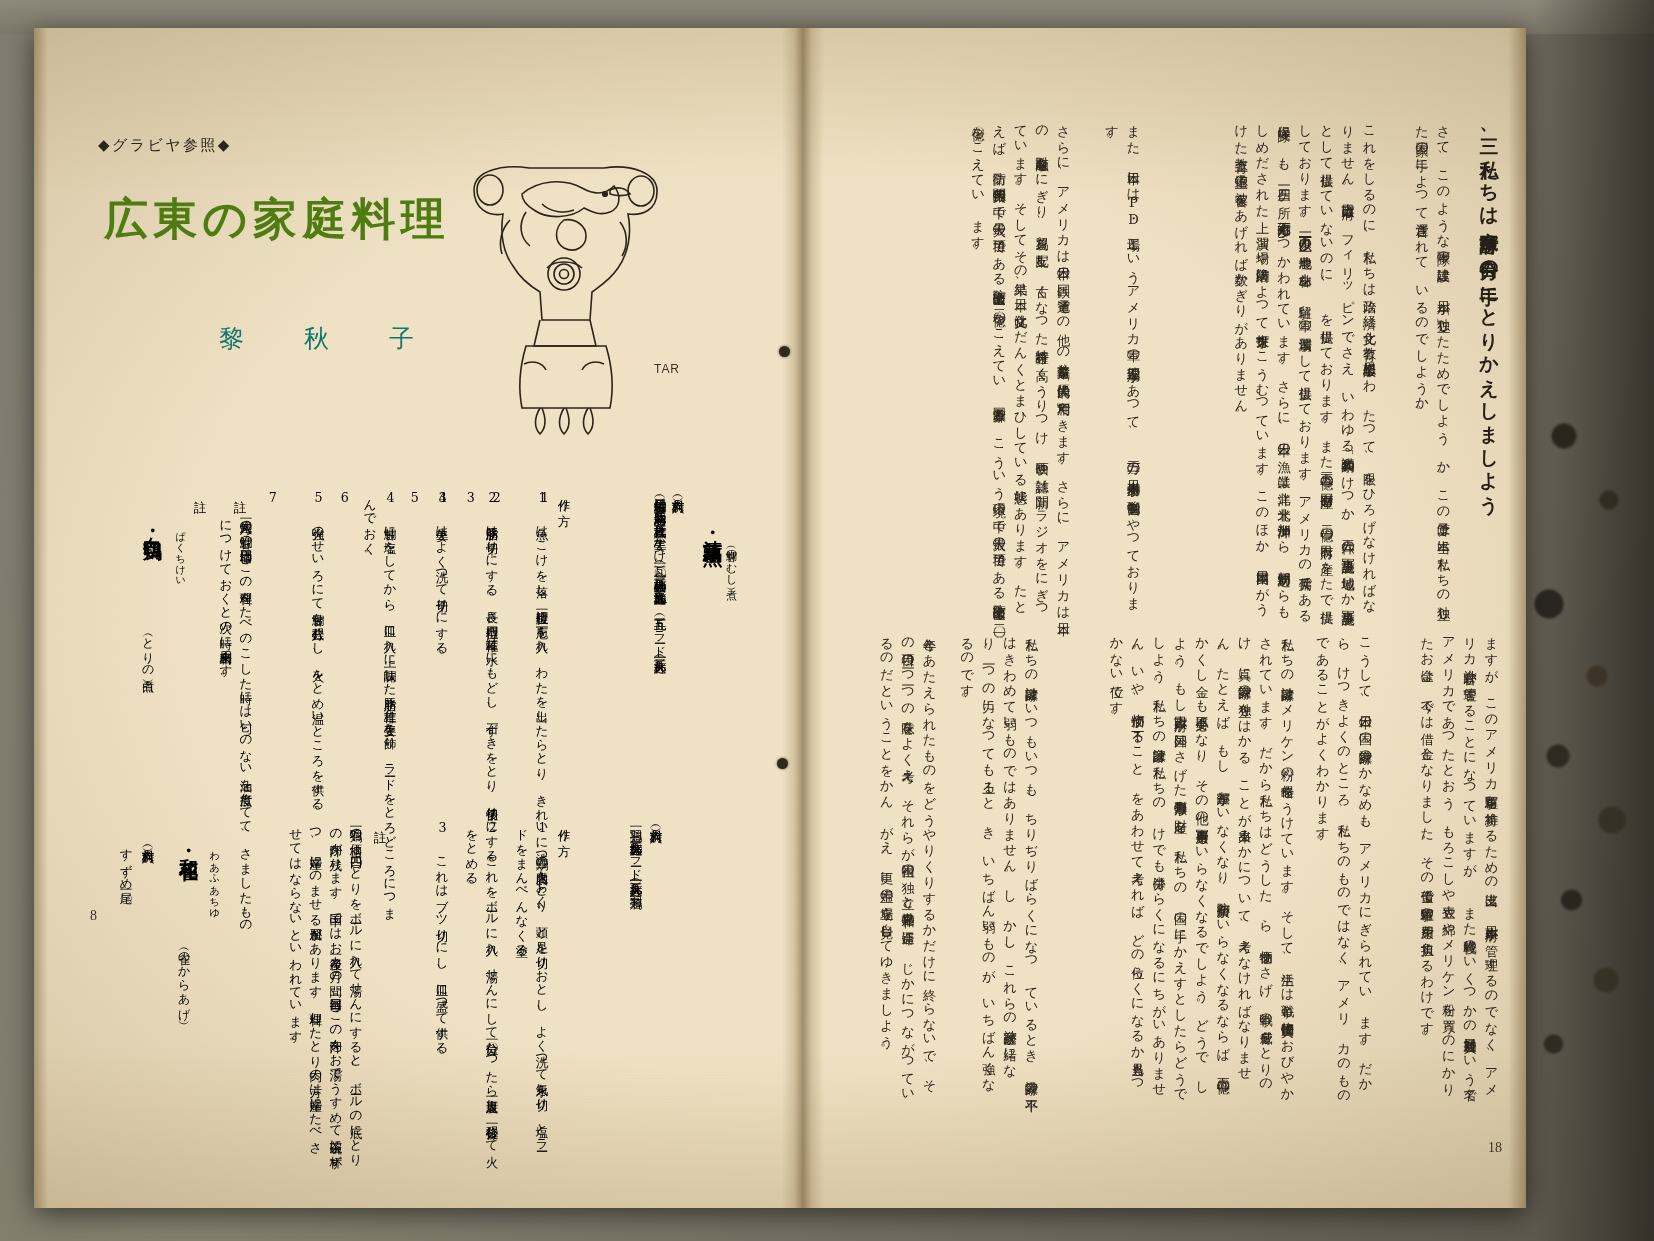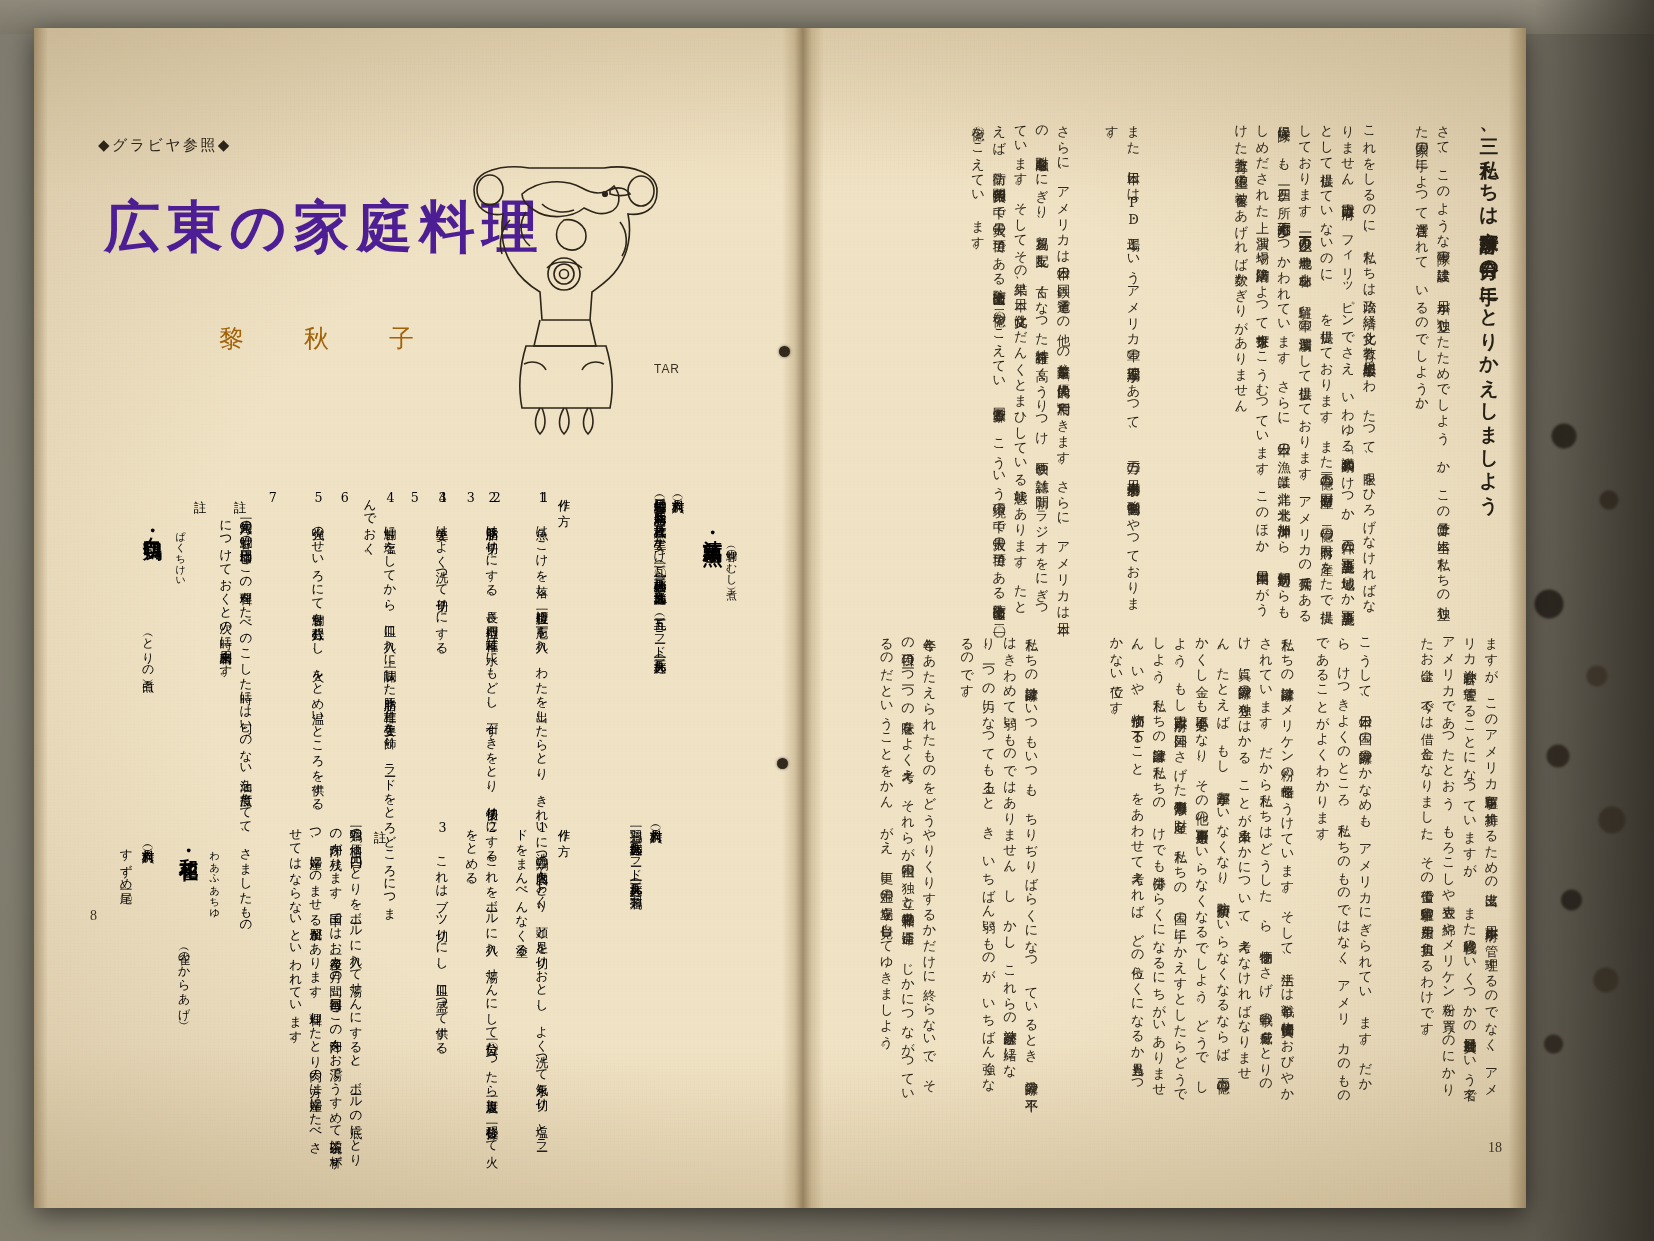--- a/index.html
+++ b/index.html
@@ -116,25 +116,25 @@
   }
 
   
   .leftpage{position:absolute;left:0;top:8px;width:748px;height:900px;margin-top:36px;}
   .gravure{
     position:absolute;left:64px;top:64px;font-size:15px;color:#2b2419;
     letter-spacing:.16em;
   }
   .title-main{
     position:absolute;left:70px;top:118px;
-    font-size:56px;font-weight:bold;color:#4c1d95;letter-spacing:.12em;
+    font-size:44px;font-weight:bold;color:#4d7c0f;letter-spacing:.12em;
   }
   .byline{
     position:absolute;left:185px;top:250px;
-    font-size:25px;color:#a16207;letter-spacing:.7em;
+    font-size:25px;color:#0f766e;letter-spacing:.7em;
   }
   .drawing{position:absolute;left:380px;top:78px;width:300px;height:290px;}
   .tar{position:absolute;left:620px;top:290px;font-size:12px;color:#3a3124;letter-spacing:.08em;font-family:"Liberation Sans",sans-serif;}
   .l-col{
     position:absolute;font-size:12.6px;line-height:1.6;
   }
   .recipe-title{
     font-size:19px;font-weight:bold;letter-spacing:.12em;
   }
   .pg-left{

